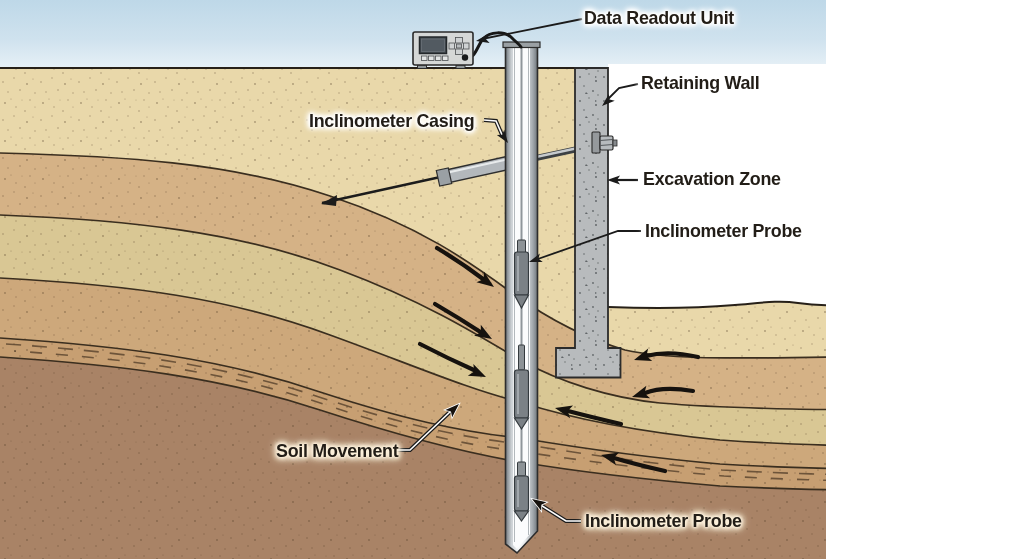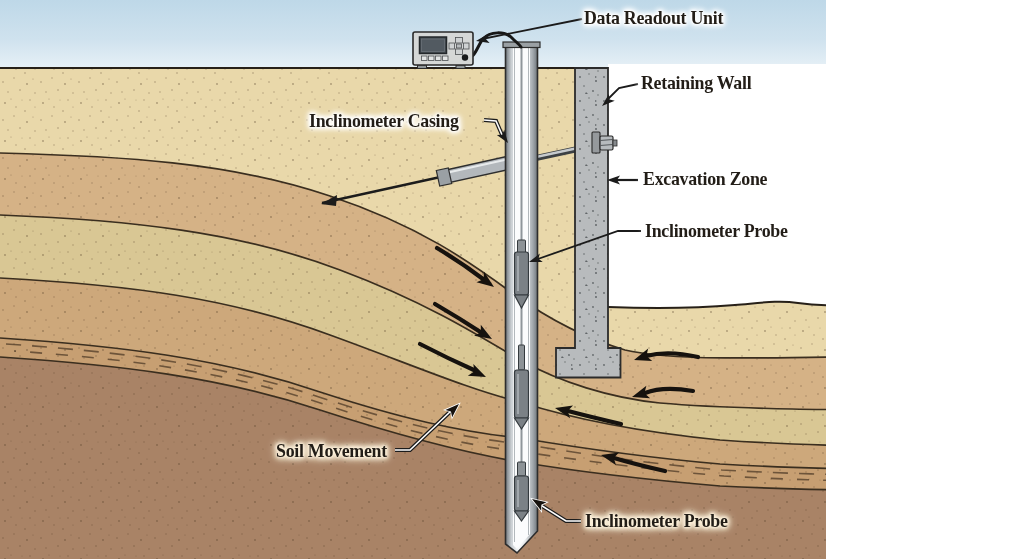--- a/index.html
+++ b/index.html
@@ -1,17 +1,17 @@
 <!DOCTYPE html>
 <html><head>
 <meta charset="utf-8">
 <style>
   html,body{margin:0;padding:0;background:#fff;}
   .stage{position:relative;width:826px;height:559px;overflow:hidden;
-         font-family:Liberation Serif, serif;}
+         font-family:Liberation Sans, sans-serif;}
   .stage svg{position:absolute;inset:0;display:block;}
   .lbl{position:absolute;font-weight:700;font-size:19px;line-height:21px;
        letter-spacing:-0.3px;color:#221d17;white-space:nowrap;
        transform:scaleX(0.94);transform-origin:0 0;
        text-shadow:0 0 3px #fff,0 0 3px #fff,0 0 5px #fff,0 0 5px #fff,
                    0 0 7px #fff,0 0 7px #fff,0 0 9px #fff,0 0 9px #fff;}
   .lbl.glow{text-shadow:0 0 3px #fdf2dd,0 0 3px #fdf2dd,0 0 5px #fdf2dd,
                         0 0 5px #fdf2dd,0 0 7px #fdf2dd,0 0 8px #fdf2dd,
                         0 0 10px #fdf2dd,0 0 12px #fdf2dd;}
 </style>

